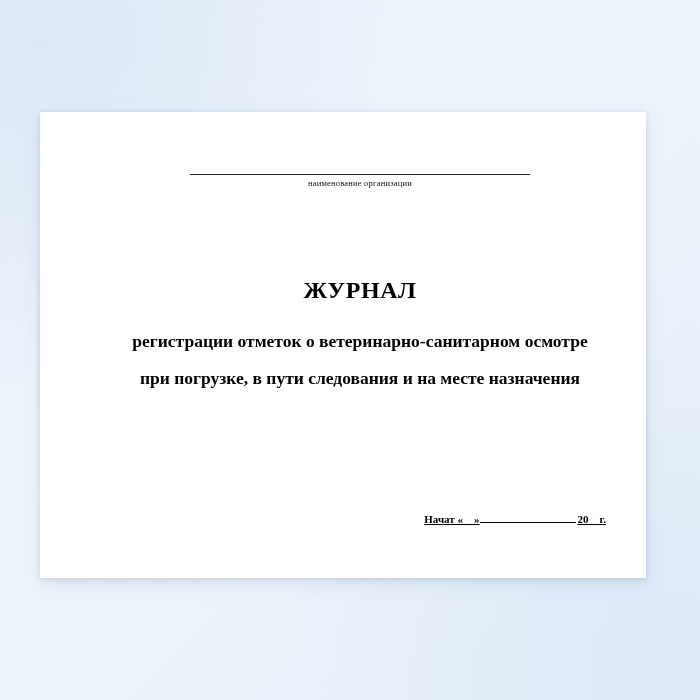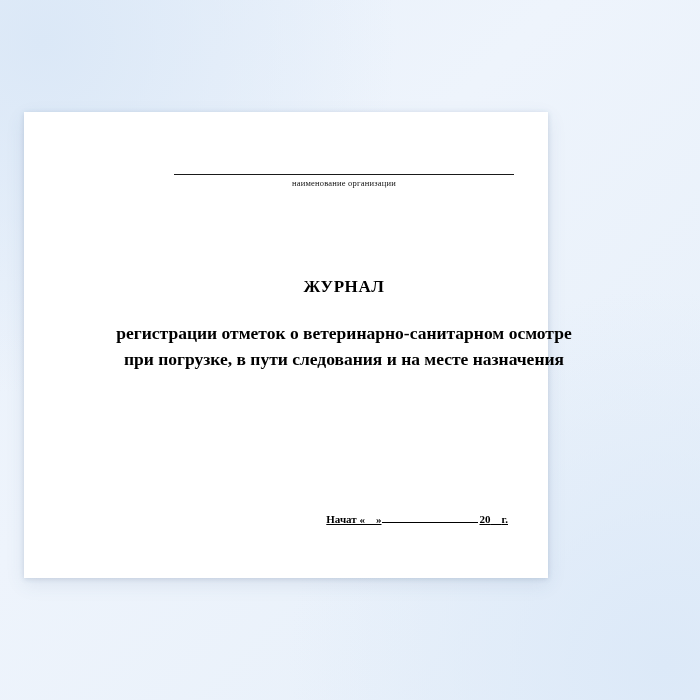--- a/index.html
+++ b/index.html
@@ -25,23 +25,23 @@
     position: absolute;
     left: 0; top: 0;
     width: 100%; height: 100%;
     background:
       radial-gradient(circle at 6% 6%, #dbe8f7 0%, rgba(219,232,247,0) 38%),
       radial-gradient(circle at 95% 95%, #dce9f8 0%, rgba(220,233,248,0) 40%);
     pointer-events: none;
   }
   .page {
     position: absolute;
-    left: 24px;
+    left: 40px;
     top: 112px;
-    width: 524px;
+    width: 606px;
     height: 466px;
     background: #ffffff;
     box-shadow: 0 1px 5px rgba(60, 90, 130, 0.18), 0 6px 18px rgba(60, 90, 130, 0.10);
   }
   
   .org-block {
     position: absolute;
     left: 150px;
     top: 62px;
     width: 340px;
@@ -62,21 +62,21 @@
   
   .title-block {
     position: absolute;
     left: 22px;
     top: 165px;
     width: 596px;
     text-align: center;
     color: #000;
   }
   .doc-title {
-    font-size: 17px;
+    font-size: 24px;
     font-weight: bold;
     letter-spacing: 0.6px;
     line-height: 1.15;
   }
   .doc-sub {
     margin-top: 24px;
     font-size: 17.5px;
     font-weight: bold;
     line-height: 1.45;
   }
@@ -113,21 +113,21 @@
   <div class="page">
 
     <div class="org-block">
       <div class="org-rule"></div>
       <div class="org-caption">наименование организации</div>
     </div>
 
     <div class="title-block">
       <div class="doc-title">ЖУРНАЛ</div>
       <div class="doc-sub">регистрации отметок о ветеринарно-санитарном осмотре</div>
-      <div class="doc-sub" style="margin-top:1px">при погрузке, в пути следования и на месте назначения</div>
+      <div class="doc-sub" style="margin-top:12px">при погрузке, в пути следования и на месте назначения</div>
     </div>
 
     <div class="footer-block">
 
       <div class="footer-row">
         <span>Начат «</span><span>__</span><span>»</span><span class="fill-line"></span><span>20</span><span>__</span><span>г.</span>
       </div>
 
 
     </div>

